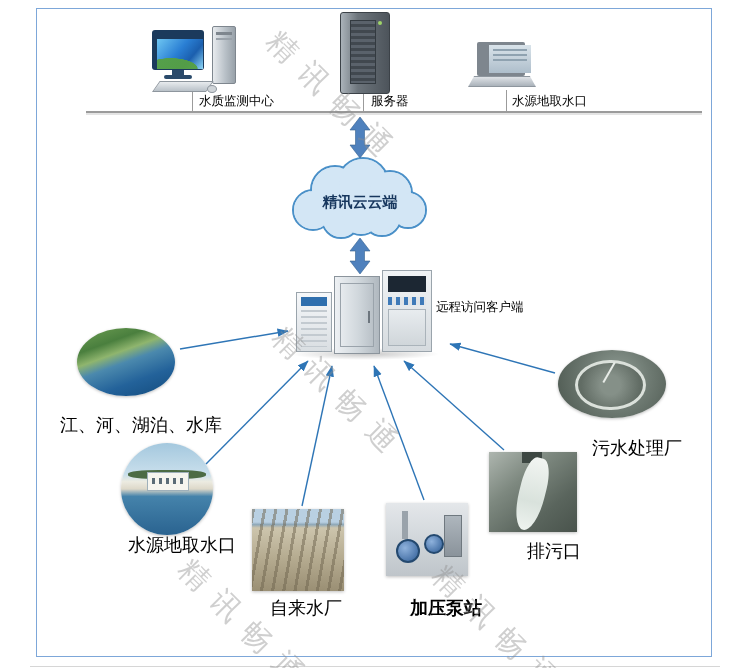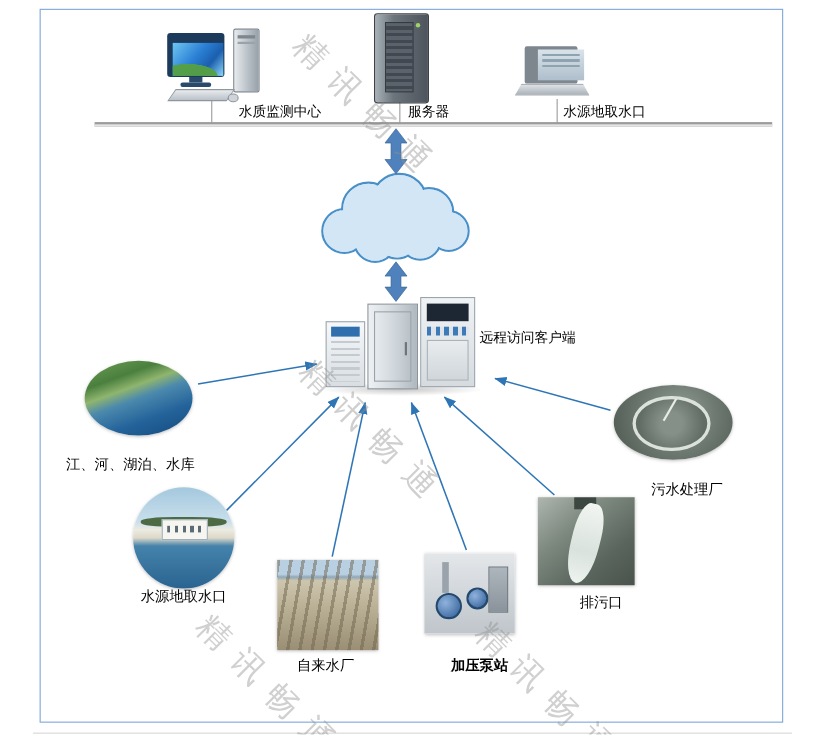--- a/index.html
+++ b/index.html
@@ -14,21 +14,21 @@
   .wm1{left:286px;top:22px;}
   .wm2{left:292px;top:318px;}
   .wm3{left:198px;top:550px;}
   .wm4{left:452px;top:556px;}
 
   
   .bus{position:absolute;left:86px;top:111px;width:616px;height:2px;background:#9b9b9b;border-bottom:2px solid #e4e4e4;z-index:2;}
   .tick{position:absolute;top:90px;width:1px;height:22px;background:#9b9b9b;z-index:2;}
   .tick1{left:192px;} .tick2{left:363px;} .tick3{left:506px;}
   .dev-label{position:absolute;font-size:12.5px;z-index:3;}
-  .lab-center{left:217px;top:93px;}
+  .lab-center{left:199px;top:93px;}
   .lab-server{left:371px;top:93px;}
   .lab-remote{left:512px;top:93px;}
 
   
   .pc{position:absolute;left:150px;top:24px;width:90px;height:66px;z-index:3;}
   .pc-monitor{position:absolute;left:2px;top:6px;width:52px;height:40px;background:#1b3a5c;border-radius:3px;}
   .pc-screen{position:absolute;left:5px;top:9px;width:46px;height:30px;
              background:linear-gradient(130deg,#6ec6f2 0%,#2a7fd4 45%,#1b5fae 70%,#8fd8f8 100%);}
   .pc-screen::after{content:"";position:absolute;left:0;bottom:0;width:100%;height:42%;
              background:radial-gradient(ellipse at 30% 100%,rgba(86,160,66,.95) 0 58%,rgba(0,0,0,0) 60%);}
@@ -112,21 +112,21 @@
      background:linear-gradient(140deg,#aeb6af 0%,#7d887f 35%,#5a655d 70%,#49534c 100%);}
   .outfall-pipe{position:absolute;left:38%;top:0;width:22%;height:14%;background:#3d4742;}
   .outfall-stream{position:absolute;left:34%;top:6%;width:30%;height:92%;border-radius:40% 40% 50% 50%;
      background:linear-gradient(to bottom,#f2f5f2 0%,#d9e2dc 60%,#eef3ef 100%);transform:rotate(14deg);}
   .ph-sewage{left:558px;top:350px;width:108px;height:68px;border-radius:50%;
      background:radial-gradient(circle at 55% 40%,#93a098 0%,#6e7a72 45%,#49544c 100%);}
   .sewage-ring{position:absolute;left:16%;top:14%;width:60%;height:66%;border-radius:50%;border:3px solid #dbe1db;
      background:radial-gradient(circle,#859088 25%,#616c64 75%);}
   .sewage-arm{position:absolute;left:46%;top:16%;width:2px;height:34%;background:#e8ece8;transform:rotate(30deg);}
 
-  .site-label{position:absolute;font-size:13px;z-index:3;}
+  .site-label{position:absolute;font-size:18px;z-index:3;}
   .lab-lake{left:60px;top:413px;}
   .lab-intake{left:128px;top:533px;font-family:Liberation Serif, serif;}
   .lab-waterworks{left:270px;top:596px;}
   .lab-pump{left:410px;top:596px;font-weight:bold;}
   .lab-outfall{left:527px;top:539px;}
   .lab-sewage{left:592px;top:436px;}
 
   .overlay{position:absolute;left:0;top:0;z-index:4;pointer-events:none;}
 </style>
 </head>
@@ -191,20 +191,21 @@
         <circle cx="30" cy="54" r="19"></circle>
           <circle cx="52" cy="34" r="23"></circle>
           <circle cx="80" cy="27" r="24"></circle>
         <circle cx="107" cy="37" r="21"></circle>
           <circle cx="125" cy="54" r="17"></circle>
           <circle cx="99" cy="61" r="18"></circle>
         <circle cx="58" cy="63" r="18"></circle>
           <circle cx="78" cy="59" r="19"></circle>
       </g>
     </svg>
+    <div class="cloud-label">精讯云云端</div>
   </div>
 
   <div class="equip">
     <div class="cab-shadow"></div>
     <div class="cab1">
       <div class="cab1-screen"></div>
       <div class="cab1-vents"></div>
     </div>
     <div class="cab2">
       <div class="cab2-door"></div>

